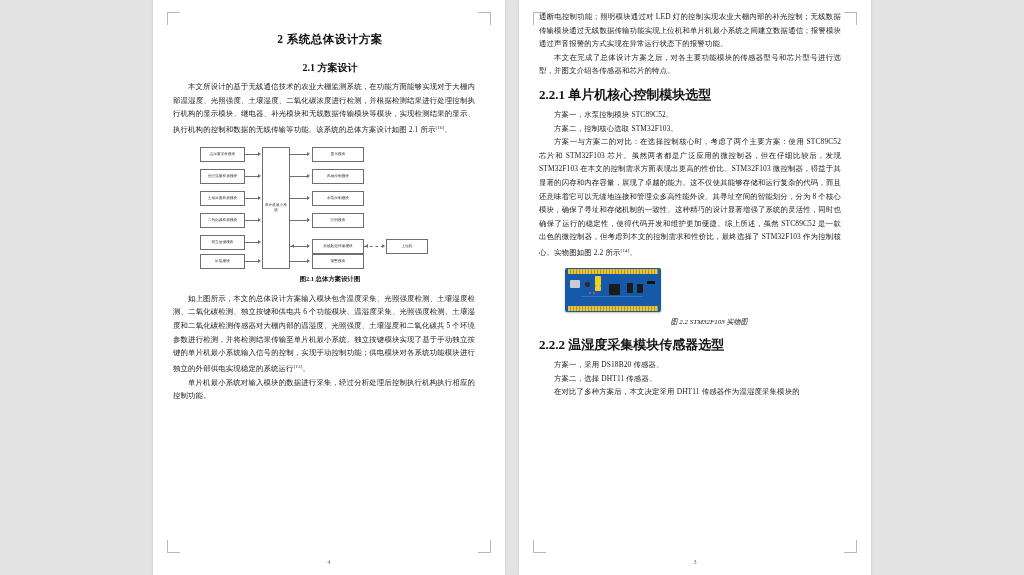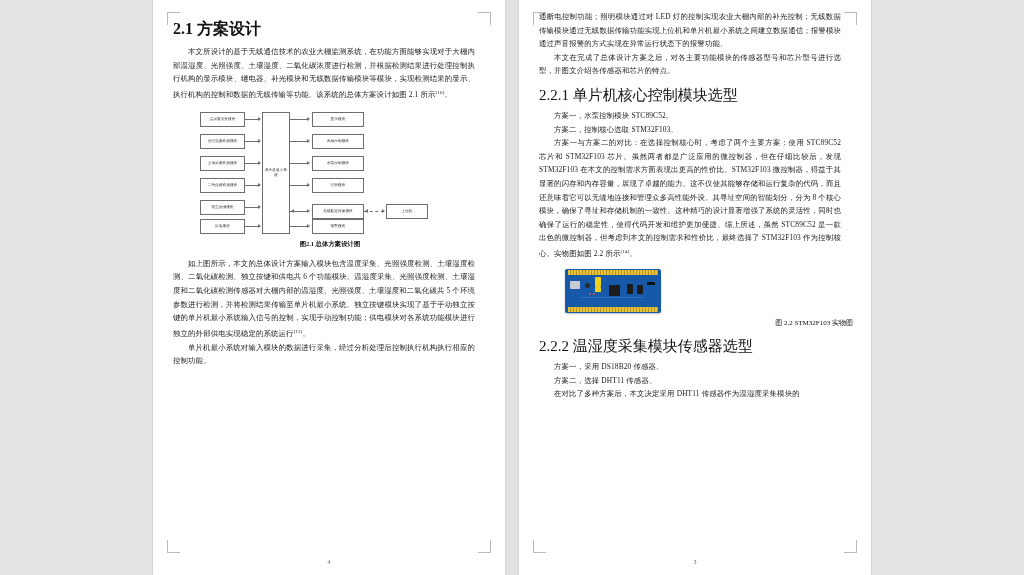--- a/index.html
+++ b/index.html
@@ -23,36 +23,36 @@
   .crop{position:absolute;width:12px;height:12px;border-color:#b9b9b9;border-style:solid;border-width:0;}
   .crop.tl{left:14px;top:12px;border-left-width:1px;border-top-width:1px;}
   .crop.tr{right:14px;top:12px;border-right-width:1px;border-top-width:1px;}
   .crop.bl{left:14px;bottom:22px;border-left-width:1px;border-bottom-width:1px;}
   .crop.br{right:14px;bottom:22px;border-right-width:1px;border-bottom-width:1px;}
 
   .chapter-title{
     text-align:center;font-weight:bold;font-size:11.5px;
     margin:22px 0 14px 0;letter-spacing:.5px;color:#111;
   }
-  .h2{font-size:16px;font-weight:bold;margin:9px 0 5px 0;color:#111;}
-  .h3{font-size:15px;font-weight:normal;margin:8px 0 4px 0;color:#111;}
+  .h2{font-size:10px;font-weight:bold;margin:9px 0 5px 0;color:#111;text-align:center;}
+  .h3{font-size:13px;font-weight:bold;margin:8px 0 4px 0;color:#111;}
   p{
     font-size:7.4px;line-height:13.6px;text-align:justify;
     margin:0 12px 0 0;color:#1a1a1a;letter-spacing:.15px;
   }
   p.ind{text-indent:15px;}
   sup{font-size:5px;vertical-align:super;}
 
   .figwrap{margin:7px 0 3px 0;display:flex;justify-content:center;}
   .figcap{
     text-align:center;font-size:6.4px;font-weight:bold;color:#111;
     margin:3px 0 8px 0;
   }
   .figcap2{
-    text-align:right;font-size:7px;color:#111;margin:5px 0 9px 26px;
+    text-align:center;font-size:7px;color:#111;margin:5px 0 9px 26px;font-style:italic;
   }
 
   
   .diagram{position:relative;width:272px;height:128px;}
   .bx{
     position:absolute;border:1px solid #6e6e6e;background:#fff;
     display:flex;align-items:center;justify-content:center;text-align:center;
     font-size:3.6px;line-height:4.6px;color:#2b2b2b;letter-spacing:.1px;
     box-sizing:border-box;padding:1px;
   }
@@ -95,20 +95,21 @@
   <div class="pages">
 
     <div class="page">
       <div class="crop tl"></div>
       <div class="crop tr"></div>
       <div class="crop bl"></div>
       <div class="crop br"></div>
 
       <div class="page-inner">
 
+        <div class="chapter-title">2 系统总体设计方案</div>
 
         <div class="h2">2.1 方案设计</div>
 
         <p class="ind"><span>本文所设计的基于无线通信技术的农业大棚监测系统，在功能方面能够实现对于大棚内部温湿度、光照强度、土壤湿度、二氧化碳浓度进行检测，并根据检测结果进行处理控制执行机构的显示模块、继电器、补光模块和无线数据传输模块等模块，实现检测结果的显示、执行机构的控制和数据的无线传输等功能。该系统的总体方案设计如图 2.1 所示</span><sup>[16]</sup><span>。</span></p>
 
         <div class="figwrap">
           <div class="diagram">
 
             <div class="bx in" style="top:3px">温湿度采集模块</div>
             <div class="bx in" style="top:25px">光照强度检测模块</div>

